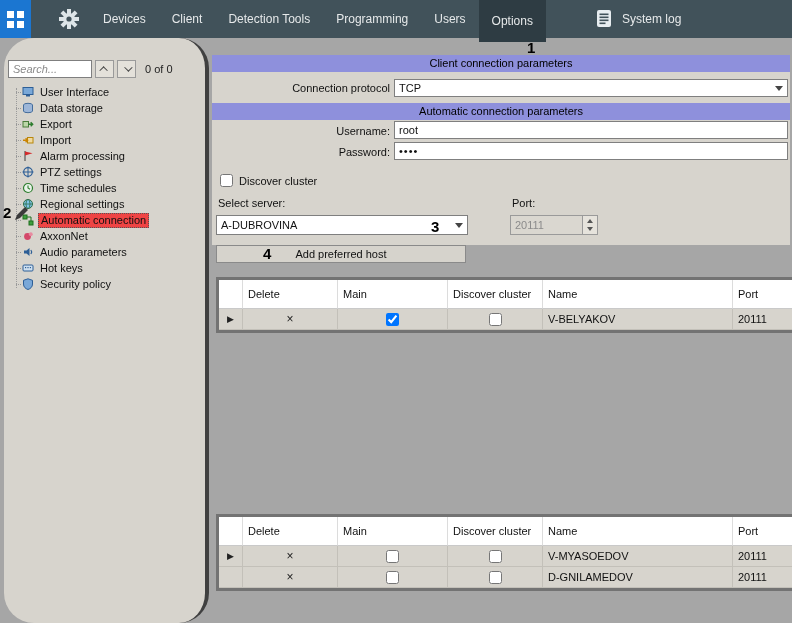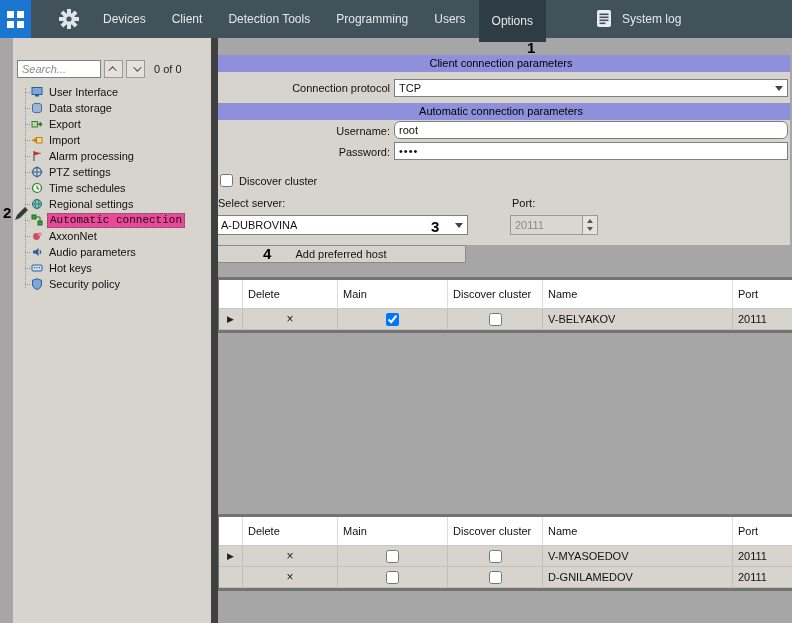--- a/index.html
+++ b/index.html
@@ -10,49 +10,49 @@
   
   .toolbar { position:absolute; left:0; top:0; width:792px; height:38px; background:#41525a; z-index:5; }
   .app-btn { position:absolute; left:0; top:0; width:31px; height:38px; background:#1b76d1; display:flex; align-items:center; justify-content:center; }
   .gear-wrap { position:absolute; left:52px; top:0; width:34px; height:38px; display:flex; align-items:center; justify-content:center; }
   .tabs { position:absolute; left:90px; top:0; height:38px; display:flex; }
   .tab { height:38px; display:flex; align-items:center; padding:0 13px; color:#e6e9ea; font-size:12px; white-space:nowrap; }
   .tab.selected { background:#2e3c43; height:42px; }
   .syslog { position:absolute; left:596px; top:0; height:38px; display:flex; align-items:center; gap:10px; color:#e6e9ea; font-size:12px; }
 
   
-  .sidebar { position:absolute; left:13px; top:38px; width:205px; height:585px; background:#d7d4cd; border-right:7px solid #404040; z-index:2; }
+  .sidebar { position:absolute; left:4px; top:38px; width:205px; height:585px; background:#d7d4cd; border-right:4px solid #404040; z-index:2;border-radius:30px; }
   .search-row { position:absolute; left:4px; top:22px; display:flex; align-items:center; }
   .search-input { width:84px; height:18px; border:1px solid #7f7f7f; background:#fff; font-family:"Liberation Sans",sans-serif; font-size:11px; padding:0 4px; }
   .search-input::placeholder { font-style:italic; color:#8a8a8a; }
   .nav-btn { width:19px; height:18px; border:1px solid #9a9a9a; background:#e4e1da; display:flex; align-items:center; justify-content:center; margin-left:3px; padding:0; }
   .chev { display:inline-block; width:6px; height:6px; border-left:1.5px solid #444; border-top:1.5px solid #444; }
   .chev.up { transform:rotate(45deg) translateY(2px); }
   .chev.down { transform:rotate(225deg) translateY(2px); }
   .count { font-size:11px; color:#222; margin-left:9px; }
   .tree { position:absolute; left:0; top:46px; width:205px; }
   .tree::before { content:""; position:absolute; left:12px; top:4px; bottom:4px; border-left:1px dotted #9a9a9a; }
   .ti { position:relative; height:16px; display:flex; align-items:center; padding-left:18px; gap:4px; font-size:11px; color:#111; }
   .ti::before { content:""; position:absolute; left:12px; top:8px; width:5px; border-top:1px dotted #9a9a9a; }
   .ti svg { flex:0 0 auto; }
   .tlabel { padding:0 2px; line-height:13px; }
-  .ti.selected .tlabel { background:#ec4899; border:1px dotted #555;font-family:Liberation Mono, monospace; }
+  .ti.selected .tlabel { background:#ef4444; border:1px dotted #555; }
 
   
   .main { position:absolute; left:206px; top:38px; width:586px; height:585px; background:#a6a6a6; }
   .formblock { position:absolute; left:6px; top:17px; width:578px; height:190px; background:#d7d4cd; }
   .band { position:absolute; left:0; width:578px; height:17px; background:#8e90dc; color:#000; font-size:11px; line-height:17px; text-align:center; }
   .band1 { top:0; }
   .band2 { top:48px; }
   .flabel { position:absolute; right:400px; font-size:11px; color:#111; white-space:nowrap; }
   .lbl-protocol { top:27px; }
   .lbl-user { top:70px; }
   .lbl-pass { top:91px; }
   .field { position:absolute; left:182px; width:394px; height:18px; background:#fff; border:1px solid #7f7f7f; font-size:11px; line-height:16px; padding:0 4px; color:#111; }
-  .field-user { top:66px;border-radius:6px; }
+  .field-user { top:66px; }
   .field-pass { top:87px; letter-spacing:1px; }
   .combo { position:absolute; background:#fff; border:1px solid #7f7f7f; font-size:11px; display:flex; align-items:center; padding:0 4px; color:#111; }
   .combo-tcp { left:182px; top:24px; width:394px; height:18px; }
   .combo-server { left:4px; top:160px; width:252px; height:20px; }
   .arrow-dn { margin-left:auto; width:0; height:0; border-left:4px solid transparent; border-right:4px solid transparent; border-top:5px solid #444; }
   .chkrow { position:absolute; left:8px; top:119px; display:flex; align-items:center; gap:6px; font-size:11px; color:#111; }
   .chkrow input { width:13px; height:13px; margin:0; }
   .slabel { position:absolute; font-size:11px; color:#111; }
   .lbl-server { left:6px; top:142px;text-align:right; }
   .lbl-port { left:300px; top:142px; }

